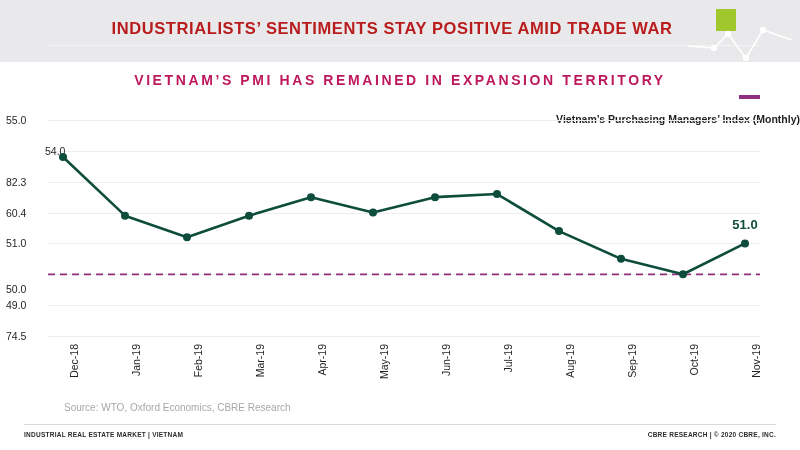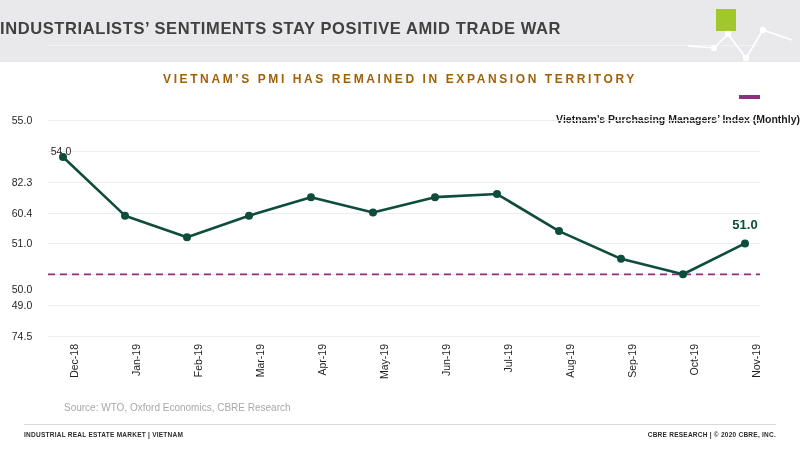--- a/index.html
+++ b/index.html
@@ -24,24 +24,25 @@
     left: 0; top: 0;
     width: 800px;
     height: 62px;
     background: #e9e9eb;
     overflow: hidden;
   }
   .header-title {
     position: absolute;
     left: 0; top: 19px;
     width: 784px;
+    text-align: center;
     font-size: 16.5px;
     font-weight: bold;
     letter-spacing: 0.6px;
-    color: #404040;
+    color: #b91c1c;
     white-space: nowrap;
   }
   .header-square {
     position: absolute;
     left: 716px; top: 9px;
     width: 20px; height: 22px;
     background: #a0c82d;
   }
   .header-zigzag {
     position: absolute;
@@ -54,24 +55,24 @@
     width: 710px; height: 1px;
     background: #f3f3f4;
   }
 
   
   .subtitle {
     position: absolute;
     left: 0; top: 72px;
     width: 800px;
     text-align: center;
-    font-size: 12px;
+    font-size: 14px;
     font-weight: bold;
     letter-spacing: 2.6px;
-    color: #a16207;
+    color: #be185d;
     white-space: nowrap;
   }
 
   
   .legend-dash {
     position: absolute;
     left: 739px; top: 95px;
     width: 21px; height: 4px;
     background: #8e2f7f;
   }
@@ -89,25 +90,26 @@
   }
   .plot {
     position: absolute;
     left: 48px; top: 120px;
     width: 712px; height: 216px;
   }
   .ytick {
     position: absolute;
     left: -48px;
     width: 44px;
-    text-align: center;
+    text-align: left;
     font-size: 10.5px;
     color: #231f20;
     transform: translateY(-50%);
     white-space: nowrap;
+    padding-left: 6px;
   }
   .gridline {
     position: absolute;
     left: 0;
     width: 712px;
     height: 1px;
     background: #ededed;
   }
   .svg-layer {
     position: absolute;

